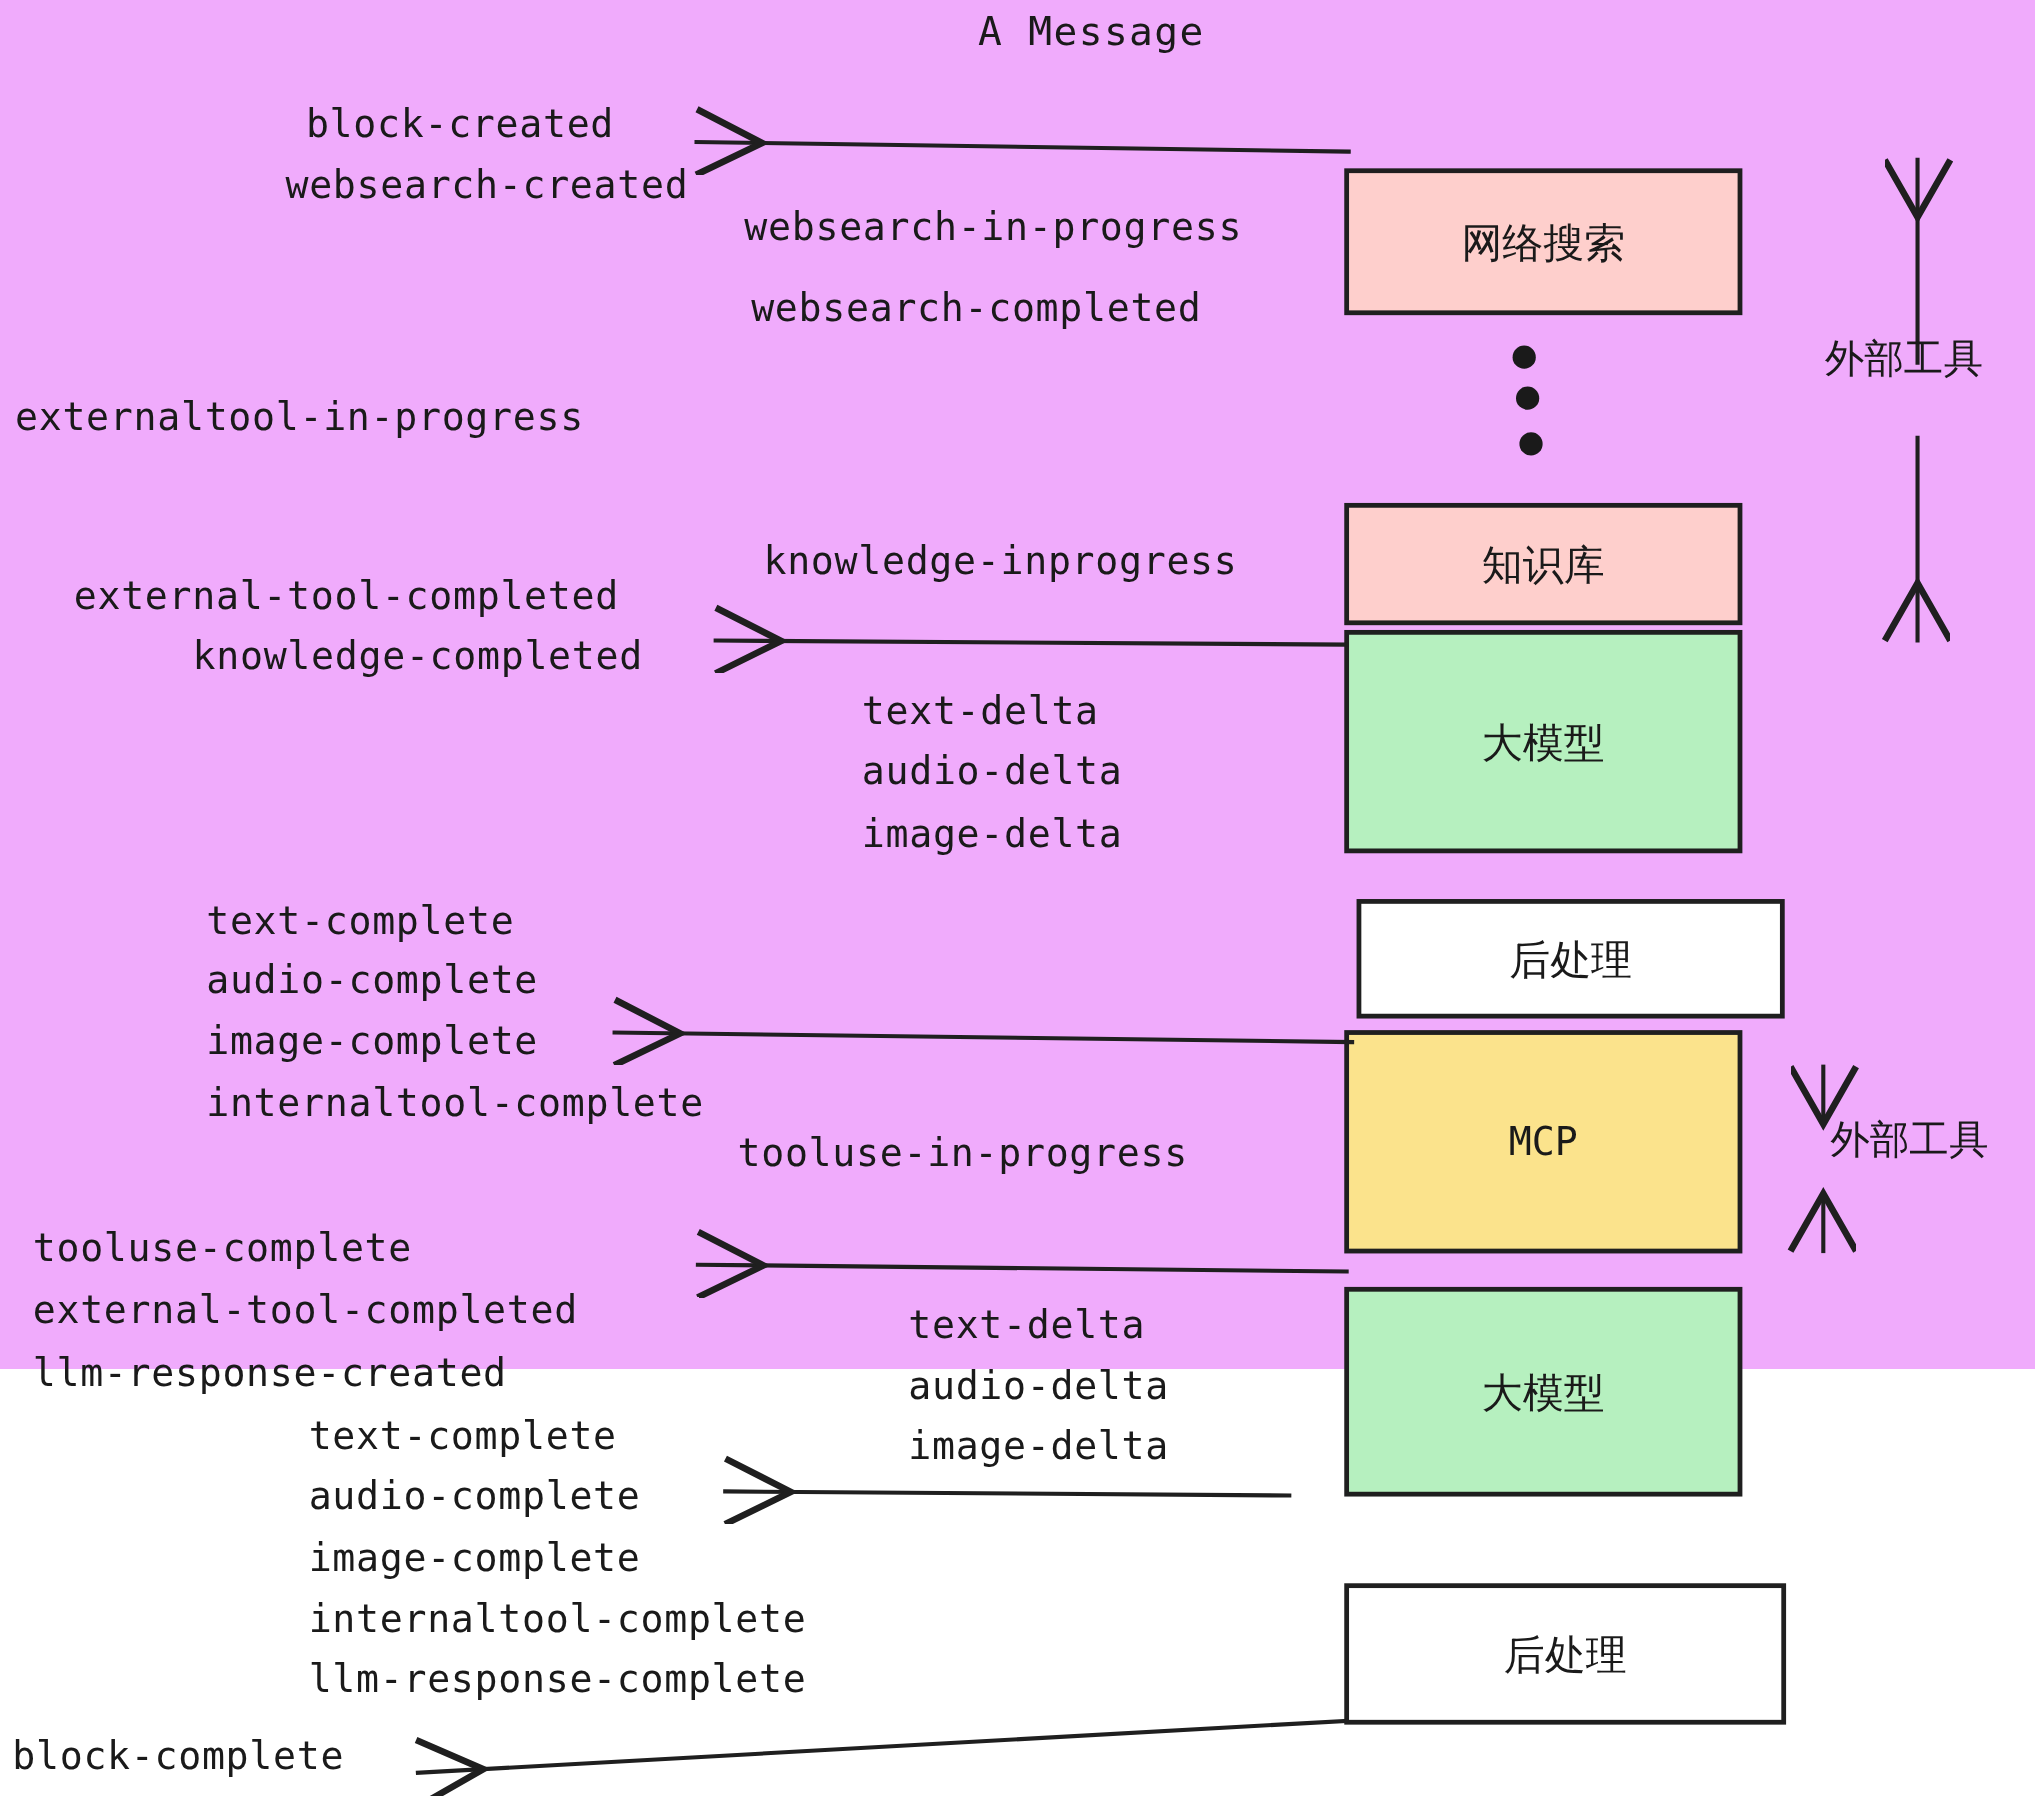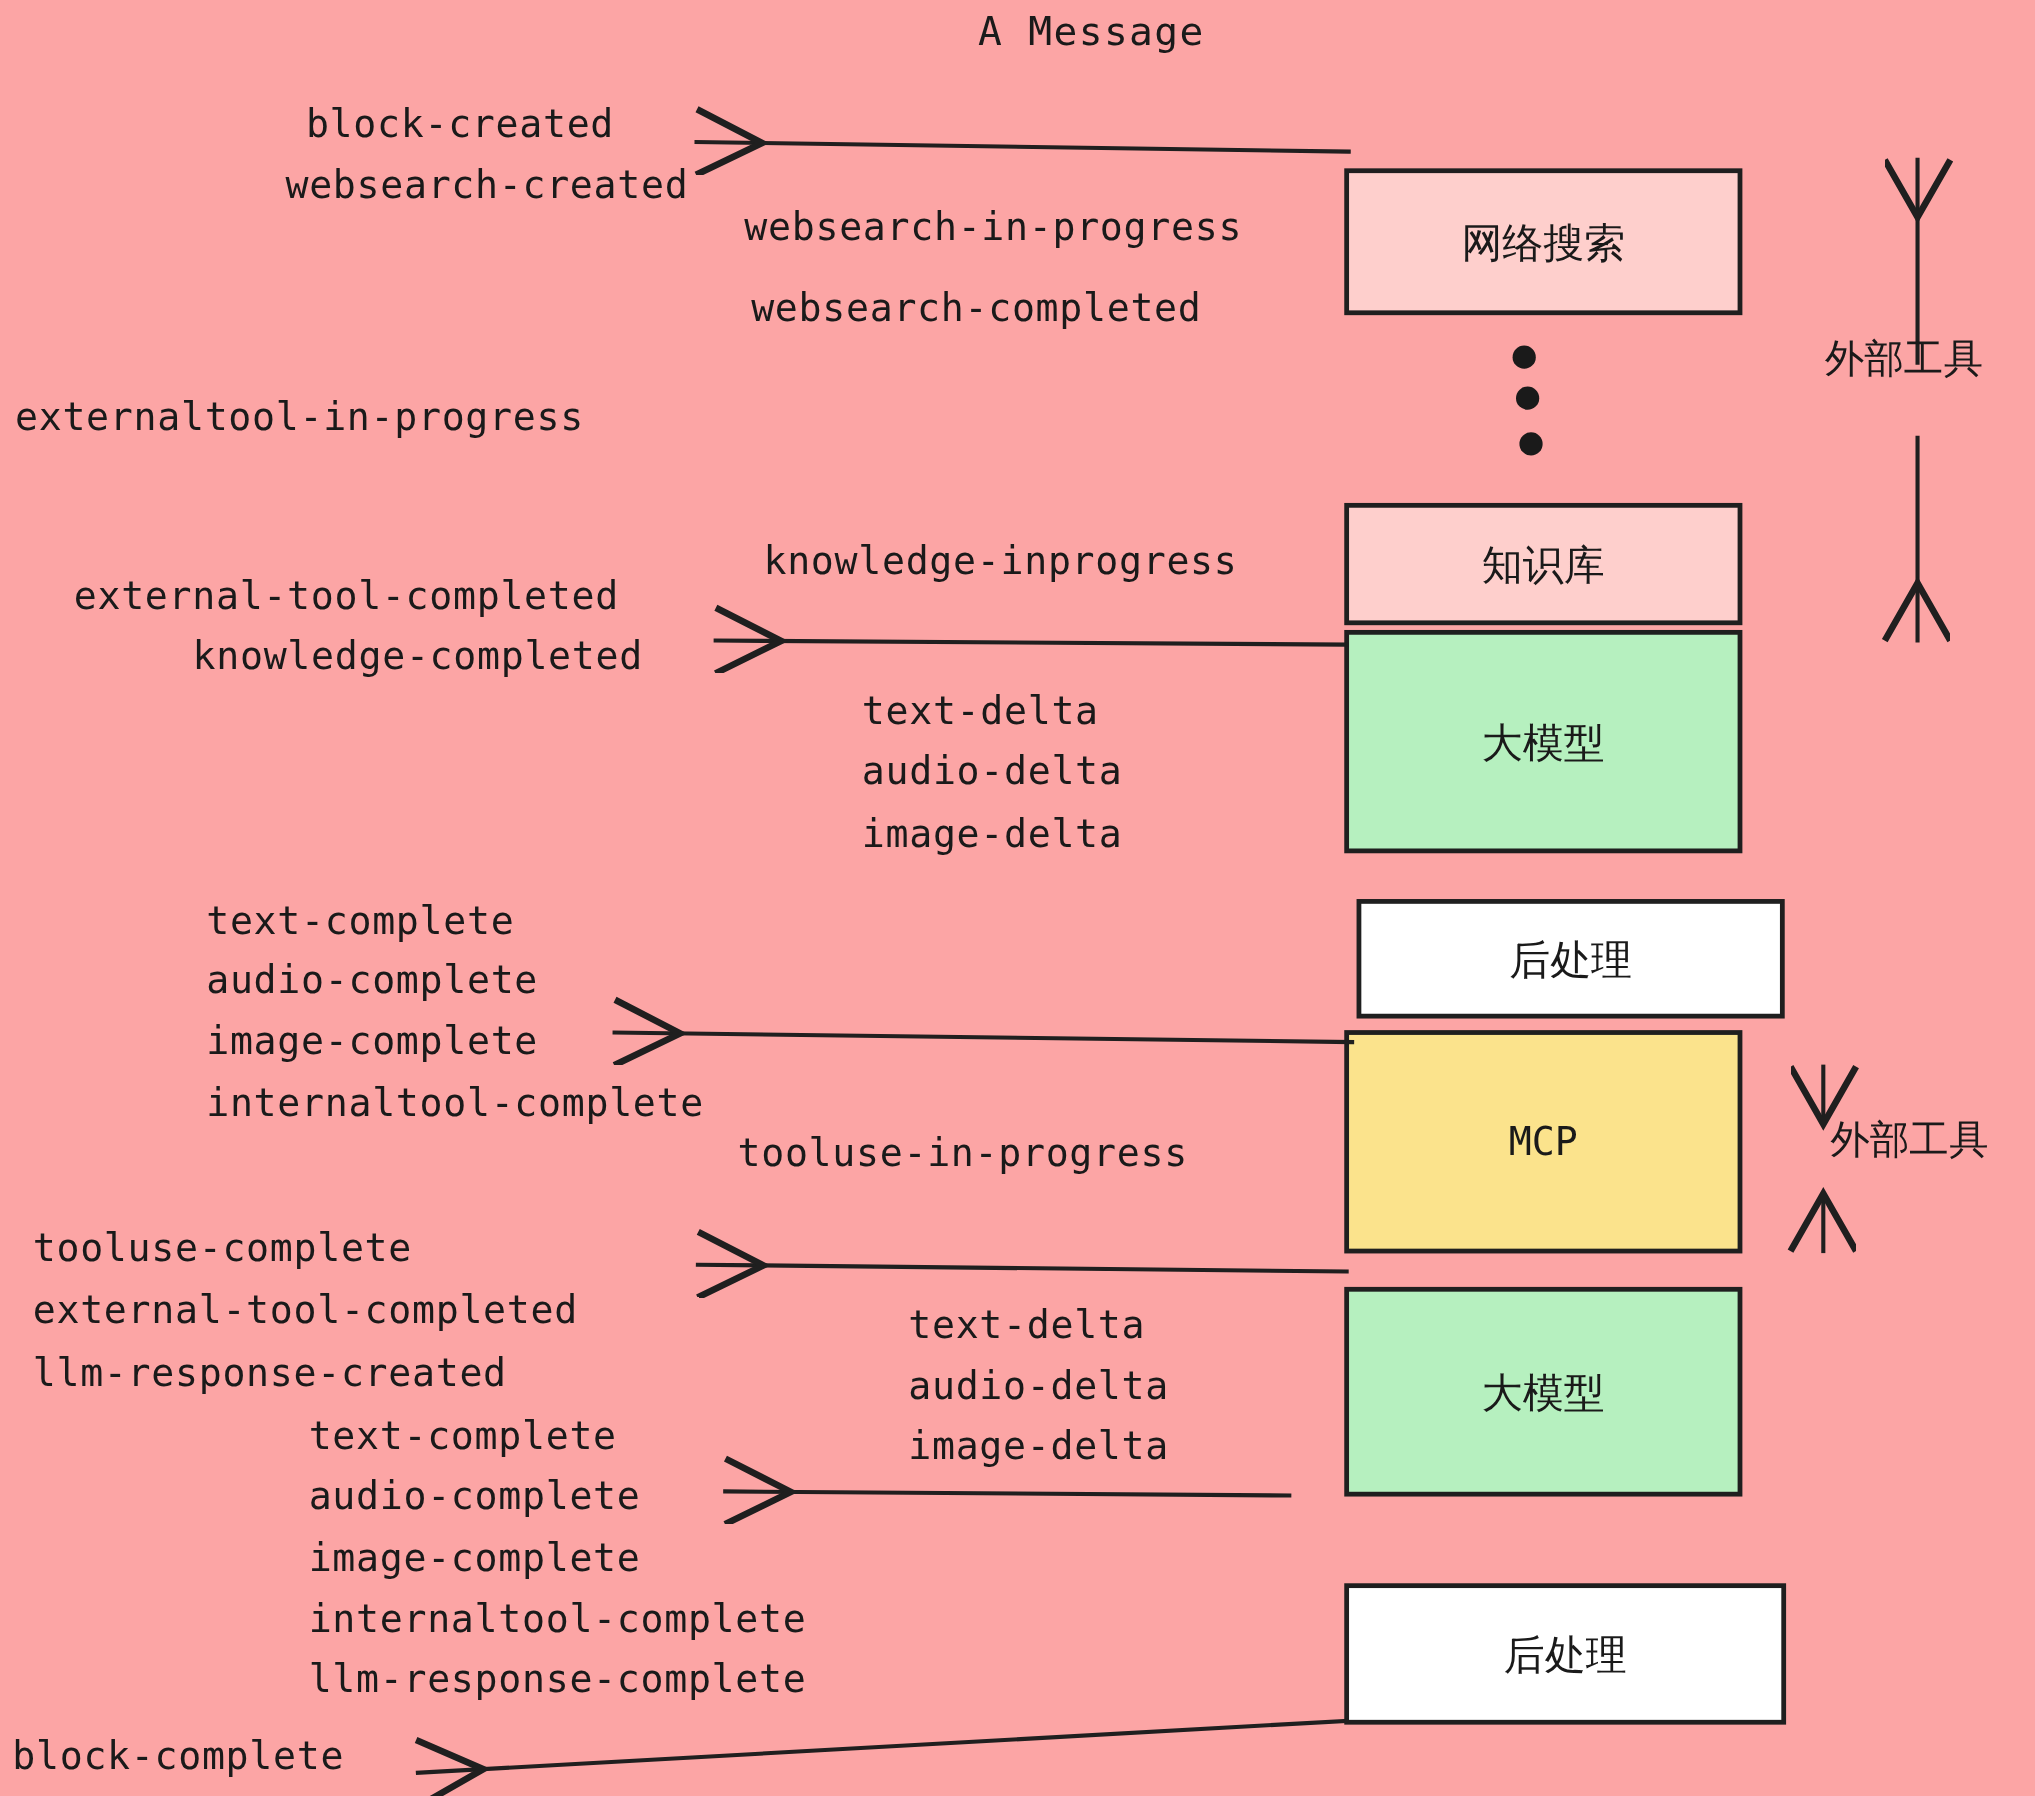--- a/index.html
+++ b/index.html
@@ -1,18 +1,18 @@
 <!DOCTYPE html>
 <html style="font-size:11px"><head>
 <meta charset="utf-8">
 <style>
   html,body{margin:0;padding:0;background:#ffffff;}
   body{width:2035px;height:1796px;overflow:hidden;
        font-family:"DejaVu Sans Mono","Liberation Mono",monospace;}
-  #stage{position:relative;width:2035px;height:1796px;background:#fca5a5;}
+  #stage{position:relative;width:2035px;height:1369px;background:#f0abfc;}
   svg{position:absolute;left:0;top:0;width:2035px;height:1796px;}
   .evt{font-family:"DejaVu Sans Mono","Liberation Mono",monospace;
        font-size:56px;fill:#1a1a1a;letter-spacing:1px;}
   .title{font-family:"DejaVu Sans Mono","Liberation Mono",monospace;
          font-size:58px;fill:#1a1a1a;letter-spacing:2px;}
   .boxlabel{font-family:"DejaVu Sans","Liberation Sans",sans-serif;
             font-size:60px;fill:#1a1a1a;text-anchor:middle;}
   .boxlabel-mono{font-family:"DejaVu Sans Mono","Liberation Mono",monospace;
             font-size:56px;fill:#1a1a1a;text-anchor:middle;}
   .sidelabel{font-family:"DejaVu Sans","Liberation Sans",sans-serif;

